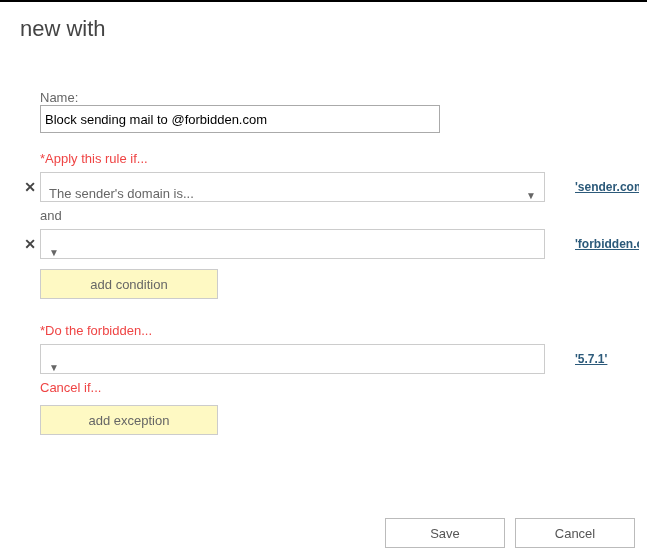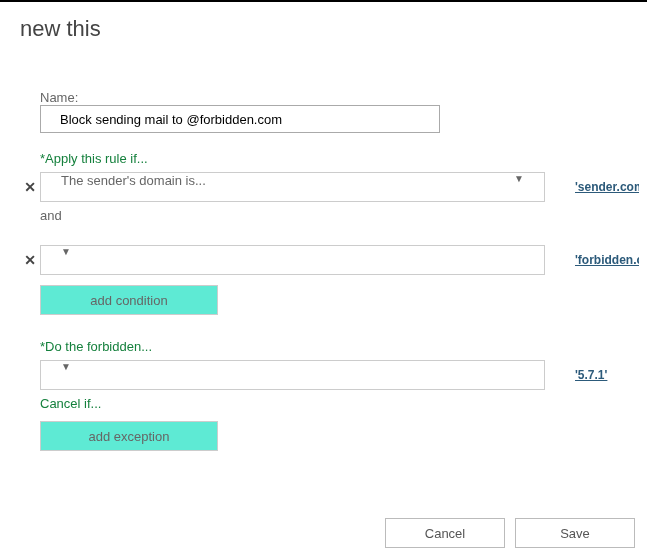--- a/index.html
+++ b/index.html
@@ -49,28 +49,28 @@
     }
     .field-label {
       color: #666;
       font-size: 13px;
       margin-left: 20px;
     }
     .name-input {
       width: 400px;
       height: 28px;
       border: 1px solid #aaa;
-      padding: 0 19px;
+      padding: 0 4px;
       font-size: 13px;
       font-family: inherit;
       margin-left: 20px;
       margin-bottom: 18px;
     }
     .section-label {
-      color: #15803d;
+      color: #ef4444;
       font-size: 13px;
       margin-bottom: 6px;
       margin-left: 20px;
     }
     .condition-row {
       display: flex;
       align-items: center;
       margin-bottom: 6px;
     }
     .remove-x {
@@ -81,50 +81,50 @@
       color: #444;
       cursor: pointer;
       flex-shrink: 0;
     }
     .dropdown {
       width: 505px;
       height: 30px;
       border: 1px solid #ccc;
       background: #fff;
       display: flex;
-      align-items: flex-start;
+      align-items: flex-end;
       justify-content: space-between;
-      padding: 0 20px;
+      padding: 0 8px;
       cursor: pointer;
       color: #666;
       flex-shrink: 0;
     }
     .dropdown .caret {
       font-size: 10px;
       color: #666;
     }
     .link-value {
       color: #2c5a7a;
       text-decoration: underline;
       font-weight: bold;
       font-size: 12px;
       margin-left: 30px;
       cursor: pointer;
       white-space: nowrap;
     }
     .and-label {
       color: #666;
       font-size: 13px;
-      margin: 4px 0 22px 20px;
+      margin: 4px 0 6px 20px;
     }
     .add-button {
       width: 178px;
       height: 30px;
       border: 1px solid #ccc;
-      background: #5eead4;
+      background: #fef9c3;
       color: #666;
       font-size: 13px;
       font-family: inherit;
       cursor: pointer;
       margin-left: 20px;
       margin-top: 4px;
       margin-bottom: 24px;
       text-align: center;
     }
     .footer {
@@ -144,21 +144,21 @@
       font-family: inherit;
       cursor: pointer;
     }
     .spacer-top {
       height: 16px;
     }
   </style>
 </head>
 <body>
 
-<div class="title">new this</div>
+<div class="title">new with</div>
 
 <div class="content-area">
   <div class="spacer-top"></div>
 
   <div class="field-label">Name:</div>
   <input class="name-input" type="text" value="Block sending mail to @forbidden.com" style="">
 
   <div class="section-label">*Apply this rule if...</div>
 
   <div class="condition-row">
@@ -192,15 +192,15 @@
     <a class="link-value">'5.7.1'</a>
   </div>
 
 
   <div class="section-label">Cancel if...</div>
   <button class="add-button">add exception</button>
 
 </div>
 
 <div class="footer">
+  <button class="footer-btn">Save</button>
   <button class="footer-btn">Cancel</button>
-  <button class="footer-btn">Save</button>
 </div>
 
 </body></html>

